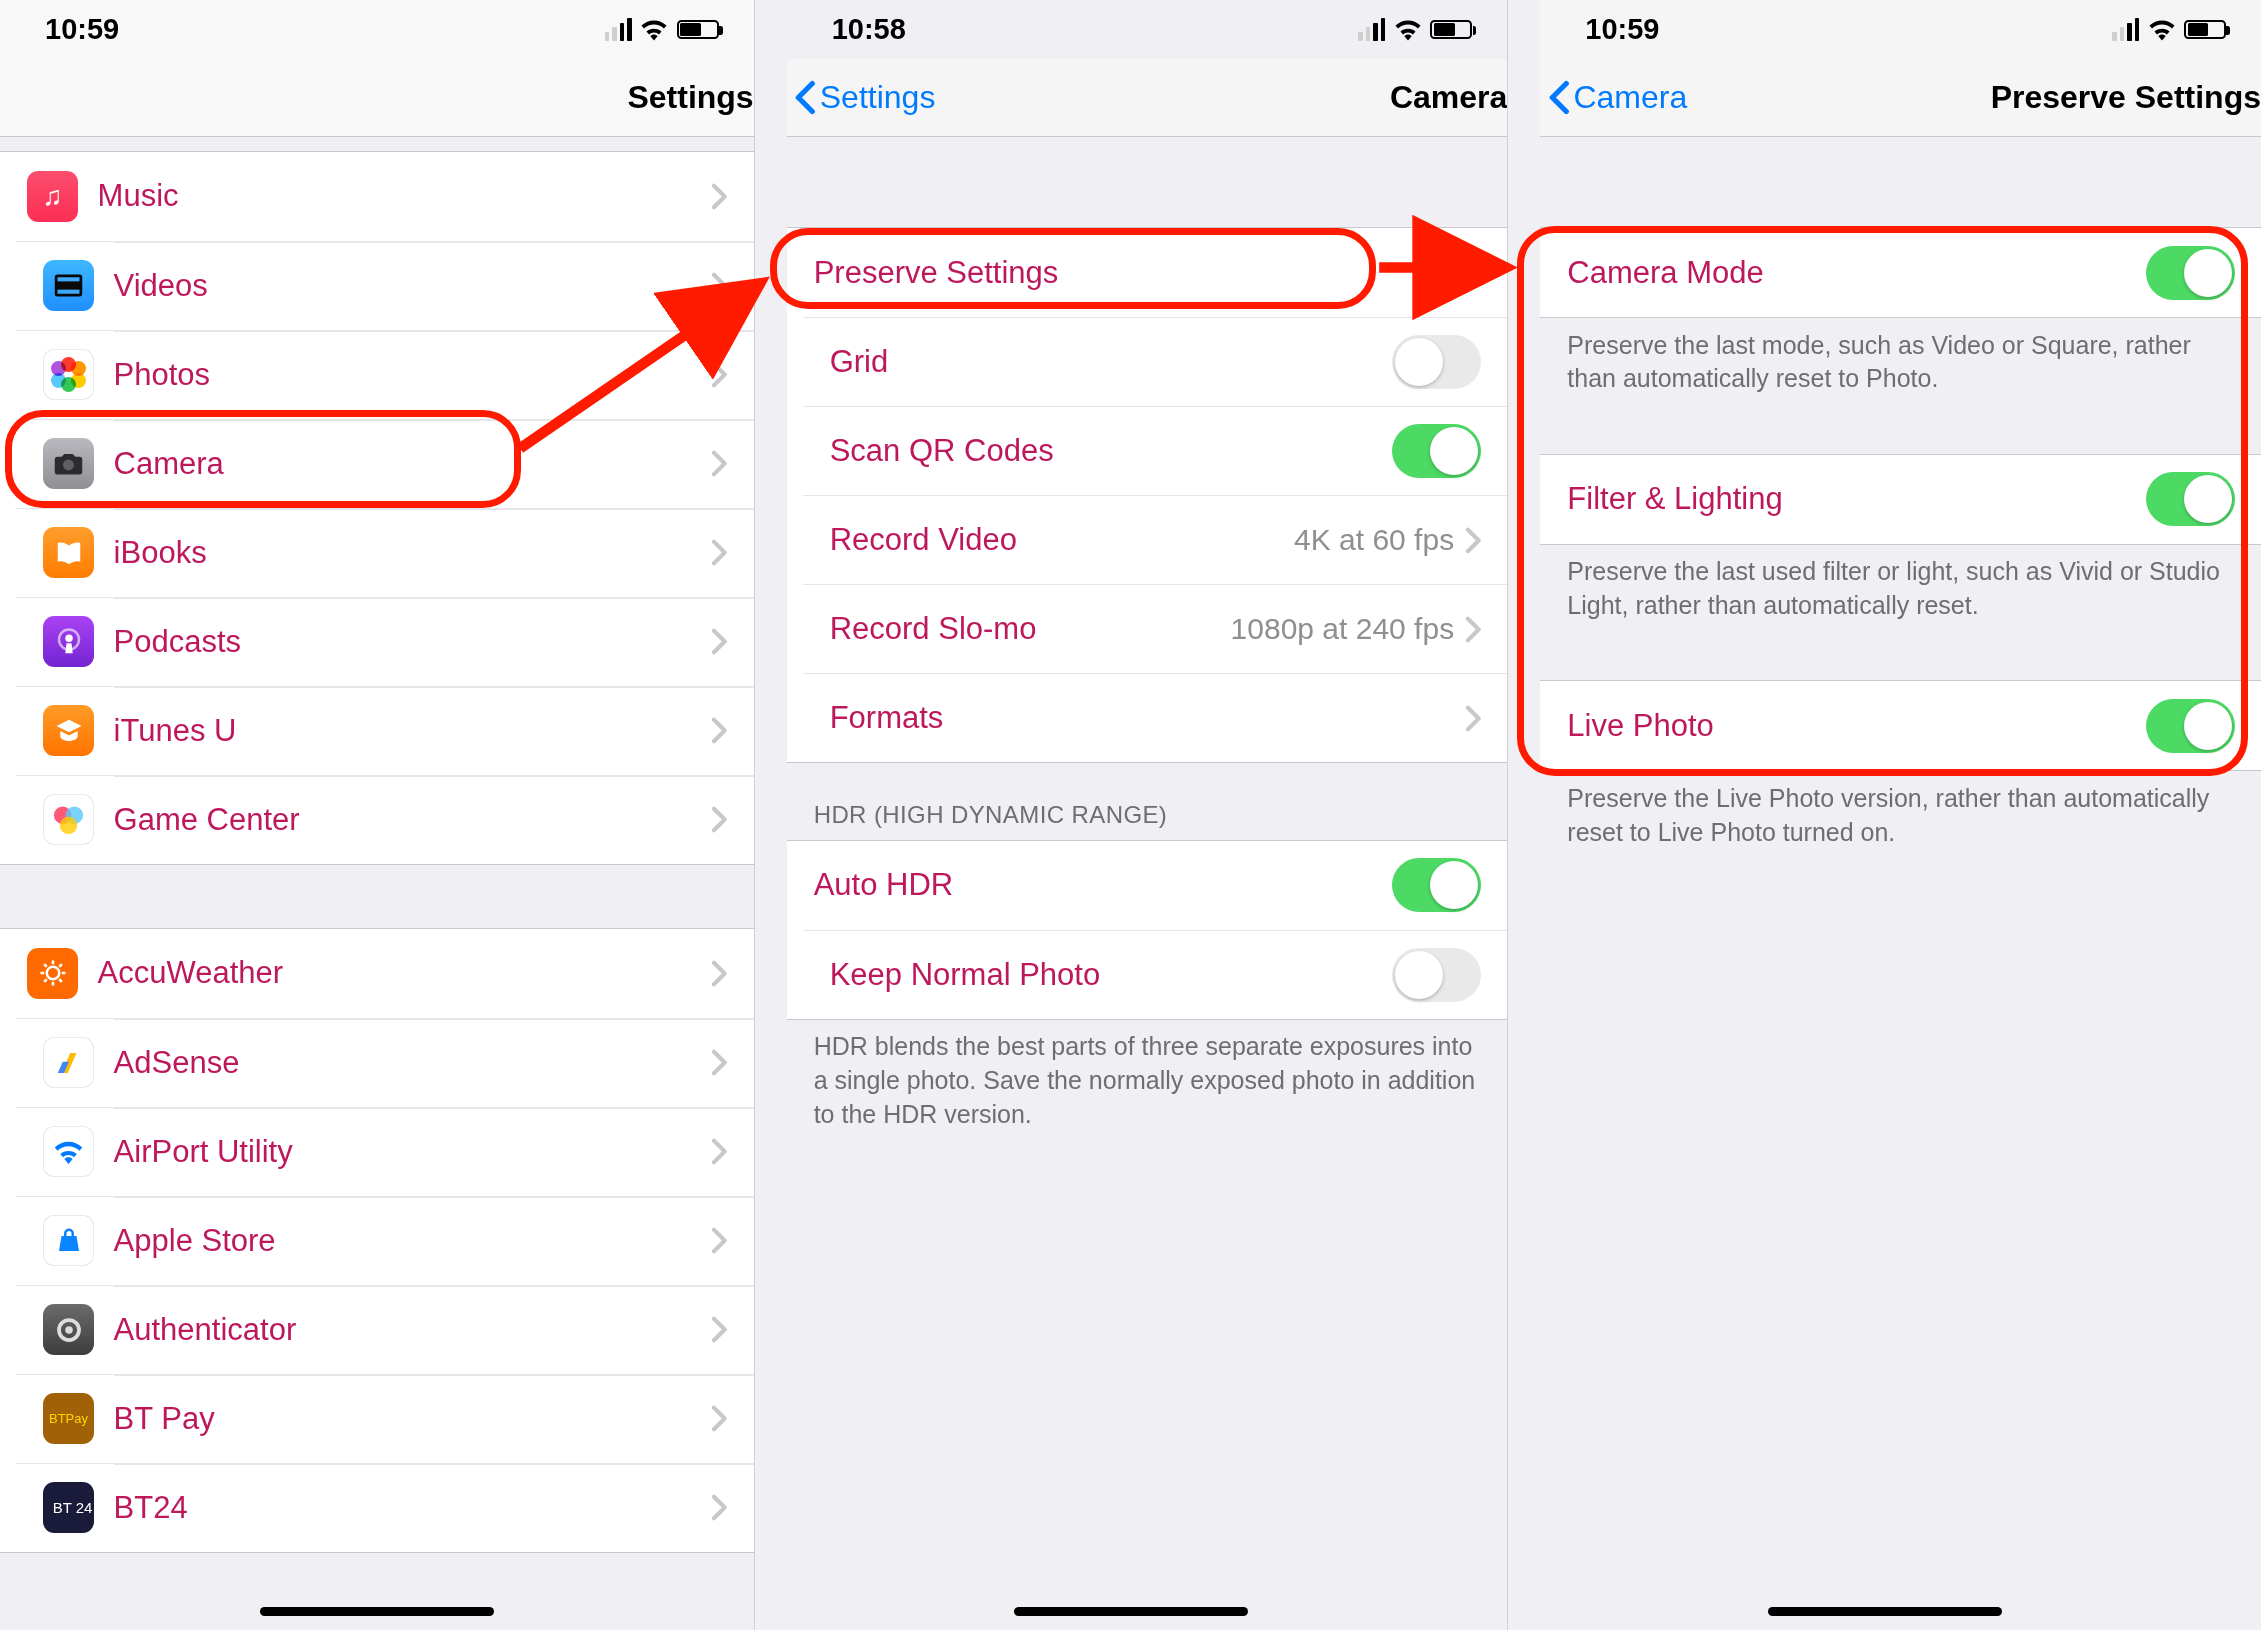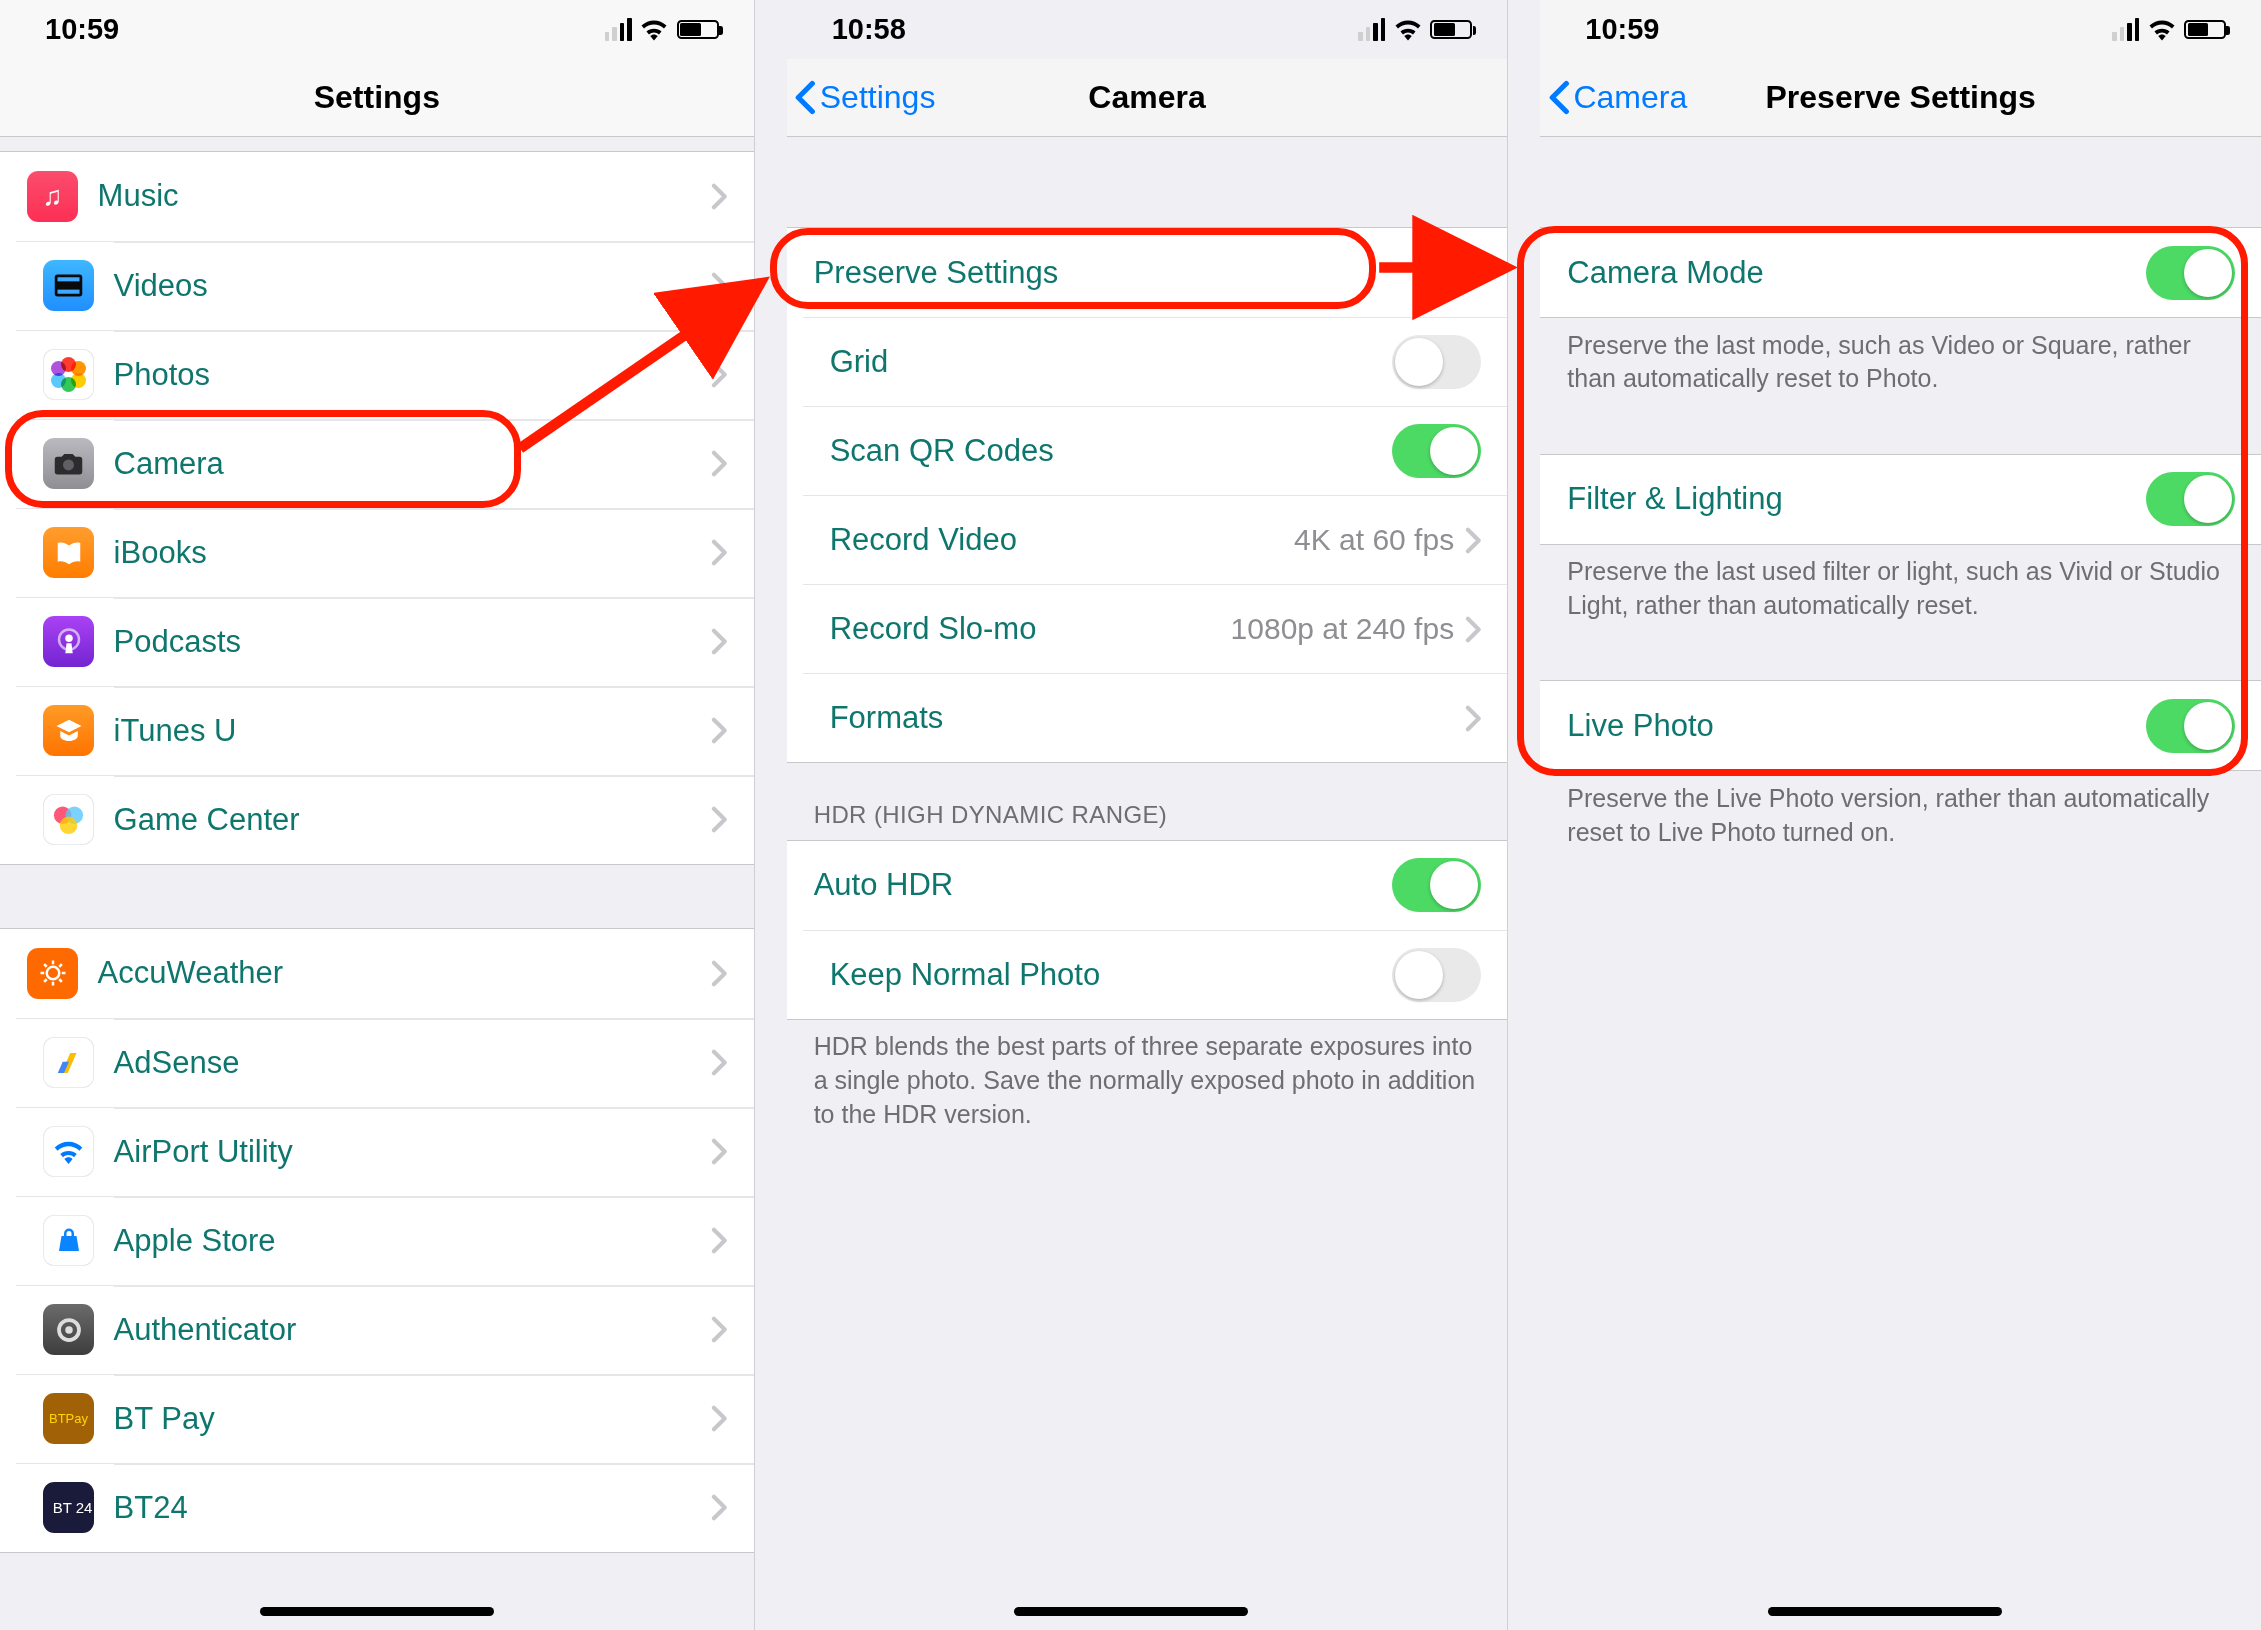--- a/index.html
+++ b/index.html
@@ -42,21 +42,21 @@
   .bars span:nth-child(4){height:22.6px;}
   .wifi-icon svg{display:block;}
   .battery { width:42px; height:19.6px; border:2.3px solid #000; border-radius:4.5px; position:relative;}
   .battery::after{content:"";position:absolute;right:-6px;top:4.5px;width:3.8px;height:9px;background:#000;border-radius:0 2.3px 2.3px 0;}
   .battery .fill{position:absolute;left:1.5px;top:1.5px;bottom:1.5px;width:55%;background:#000;border-radius:1.5px;}
 
   .nav-bar {
     height: 78px;
     display:flex;
     align-items:center;
-    justify-content:center;
+    justify-content:flex-end;
     position:relative;
     background:#f8f8f8;
     border-bottom:0.8px solid #c8c7cc;
   }
   .screen:nth-child(2) .nav-bar,
   .screen:nth-child(3) .nav-bar { background:#f5f5f5;}
   .nav-title{ font-size:32px; font-weight:600;}
   .nav-back{
     position:absolute; left:7.5px; top:0; bottom:0;
     display:flex; align-items:center;
@@ -74,21 +74,21 @@
   }
   .row + .row{ border-top:0.8px solid #e5e5ea; margin-left:16px;}
   .row.with-icon .sep-pad{position:absolute;left:98px;right:0;top:0;height:0.8px;background:#e5e5ea;}
   .list-group .row:first-child .sep-pad{display:none;}
   .row-icon{
     width:51px; height:51px; border-radius:11.3px;
     margin-right:19.6px; flex-shrink:0;
     display:flex;align-items:center;justify-content:center;
     color:#fff; font-size:27px; font-weight:500;
   }
-  .row-label{ font-size:31px; color:#0f766e; flex:1;}
+  .row-label{ font-size:31px; color:#be185d; flex:1;}
   .row-detail{ font-size:30px; color:#8e8e93; margin-right:10.6px;}
   .chevron{ color:#c7c7cc; font-size:33px; line-height:1;}
   .chevron svg{display:block;}
 
   .spacer-sm{height:13.6px;}
   .spacer-md{height:63px;}
   .spacer-lg{height:90px;}
   .spacer-46{height:35px;}
 
   .section-header{

